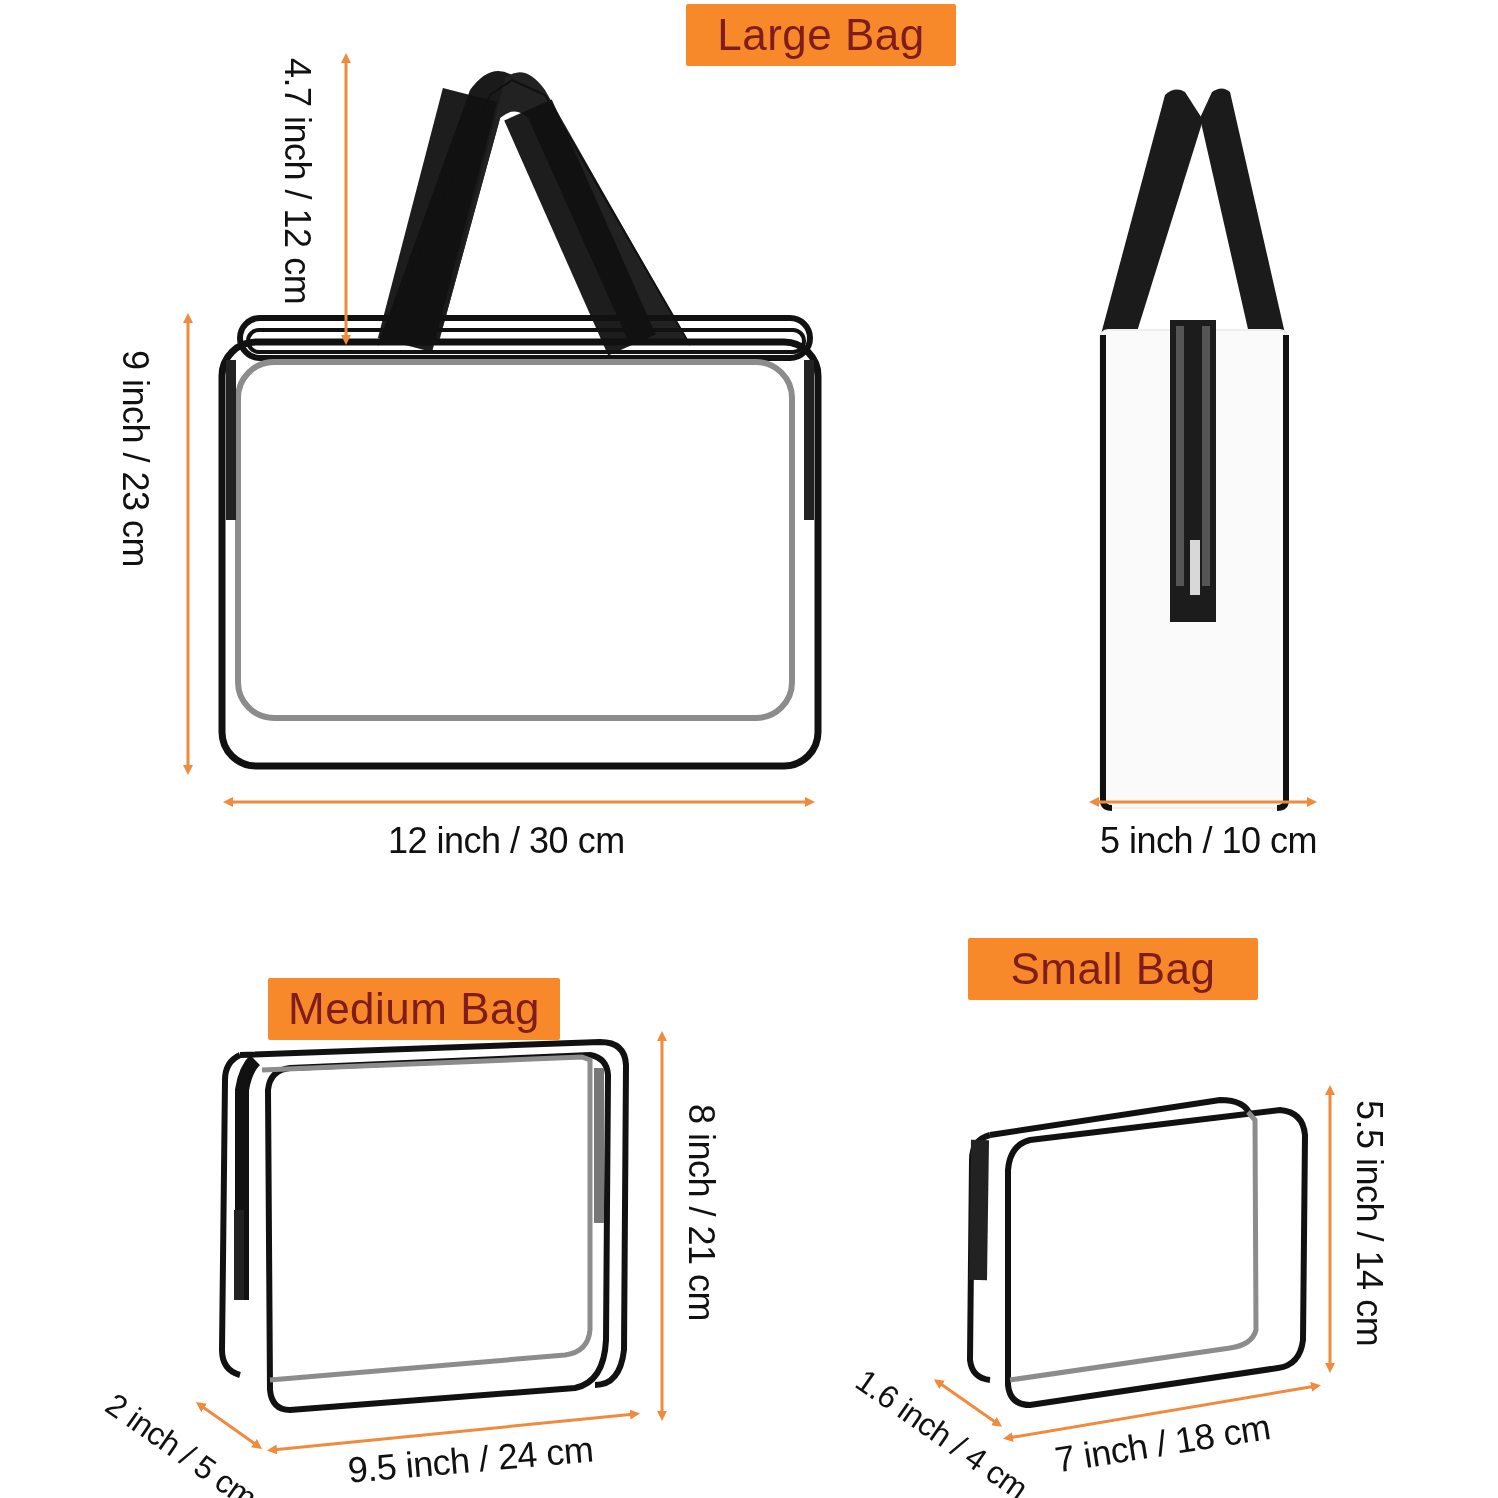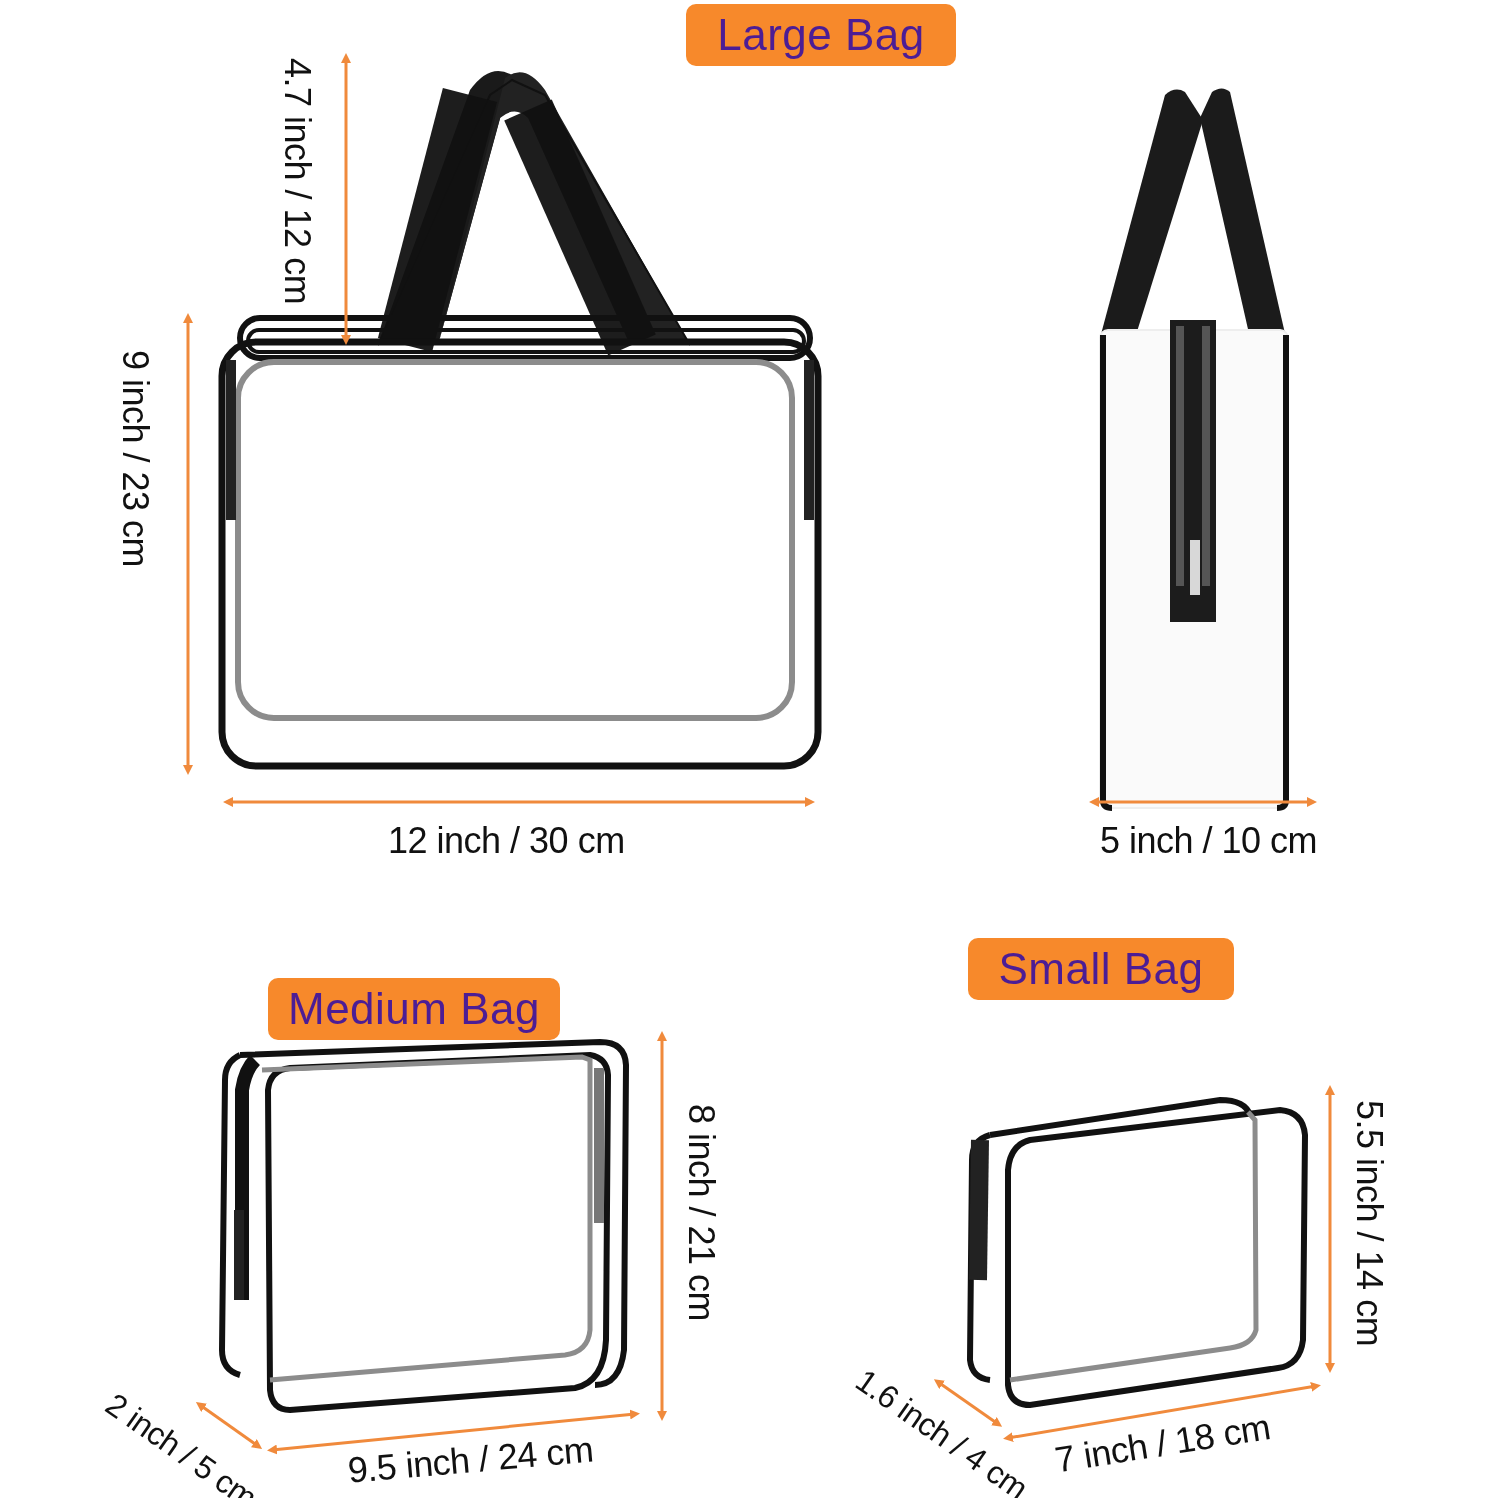--- a/index.html
+++ b/index.html
@@ -1,19 +1,19 @@
 <!DOCTYPE html>
 <html><head>
   <meta charset="utf-8">
   <style>
     html, body { margin: 0; padding: 0; background: #ffffff; }
     body { width: 1498px; height: 1498px; position: relative; overflow: hidden;
            font-family: "Liberation Sans", "DejaVu Sans", sans-serif; color: #111; }
-    .label-pill { position: absolute; background: #f7892b; color: #4c1d95;
-                  border-radius: 10px; font-size: 44px; line-height: 1; display: flex;
+    .label-pill { position: absolute; background: #f7892b; color: #7f1d1d;
+                  border-radius: 2px; font-size: 44px; line-height: 1; display: flex;
                   align-items: center; justify-content: center; letter-spacing: 0.5px; }
     .dim { position: absolute; font-size: 36px; color: #111; white-space: nowrap; letter-spacing: -0.5px; }
     .vert { transform-origin: 0 0; transform: rotate(90deg); }
     svg.art { position: absolute; left: 0; top: 0; }
   </style>
 </head>
 <body>
 
 <svg class="art" width="1498" height="1498" viewBox="0 0 1498 1498">
   <defs>
@@ -81,21 +81,21 @@
     <line x1="272" y1="1450" x2="635" y2="1414" marker-start="url(#ah)" marker-end="url(#ah)"></line>
     <line x1="200" y1="1405" x2="258" y2="1446" marker-start="url(#ah)" marker-end="url(#ah)"></line>
     <line x1="1330" y1="1090" x2="1330" y2="1368" marker-start="url(#ah)" marker-end="url(#ah)"></line>
     <line x1="1008" y1="1438" x2="1316" y2="1386" marker-start="url(#ah)" marker-end="url(#ah)"></line>
     <line x1="938" y1="1382" x2="998" y2="1424" marker-start="url(#ah)" marker-end="url(#ah)"></line>
   </g>
 </svg>
 
 <div class="label-pill" style="left:686px; top:4px; width:270px; height:62px;">Large Bag</div>
 <div class="label-pill" style="left:268px; top:938px; width:292px; height:62px;margin-top:40px;">Medium Bag</div>
-<div class="label-pill" style="left:968px; top:938px; width:266px; height:62px;">Small Bag</div>
+<div class="label-pill" style="left:968px; top:938px; width:290px; height:62px;">Small Bag</div>
 
 <div class="dim vert" style="left:318px; top:58px;">4.7 inch / 12 cm</div>
 <div class="dim vert" style="left:156px; top:350px;">9 inch / 23 cm</div>
 <div class="dim" style="left:388px; top:820px;">12 inch / 30 cm</div>
 <div class="dim" style="left:1100px; top:820px;">5 inch / 10 cm</div>
 
 <div class="dim vert" style="left:722px; top:1104px;">8 inch / 21 cm</div>
 <div class="dim" style="left:346px; top:1450px; transform: rotate(-5deg); transform-origin: 0 0;">9.5 inch / 24 cm</div>
 <div class="dim" style="left:120px; top:1386px; font-size:32px; transform: rotate(35deg); transform-origin: 0 0;">2 inch / 5 cm</div>
 

